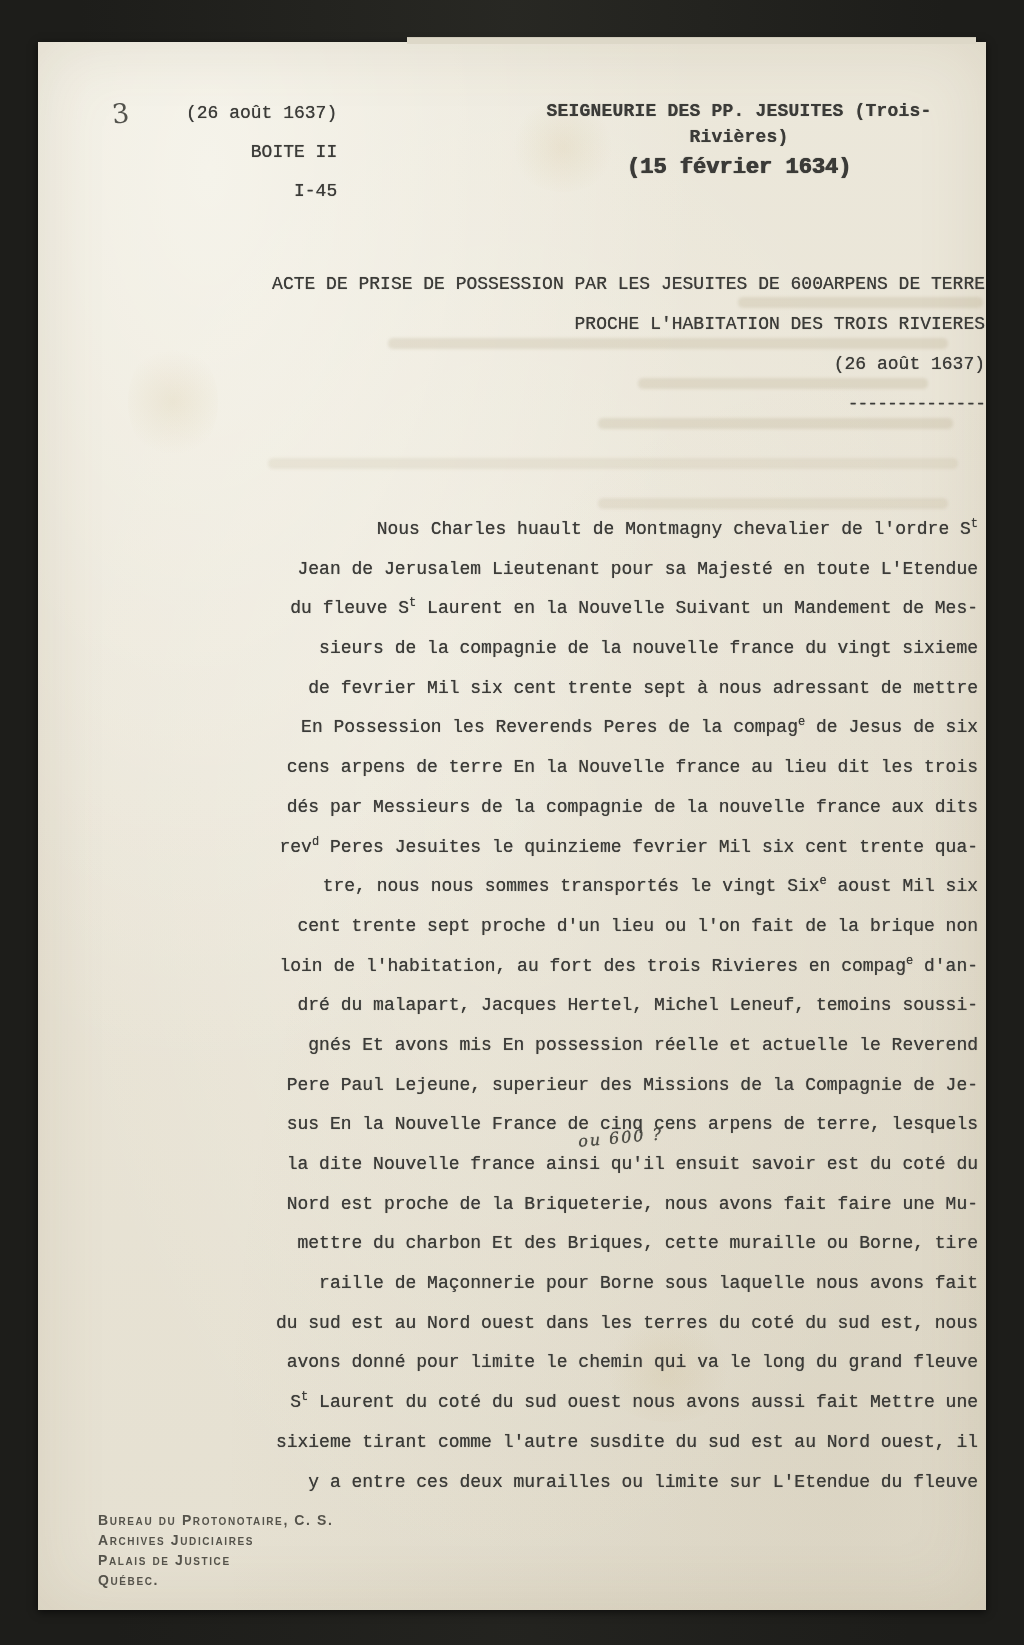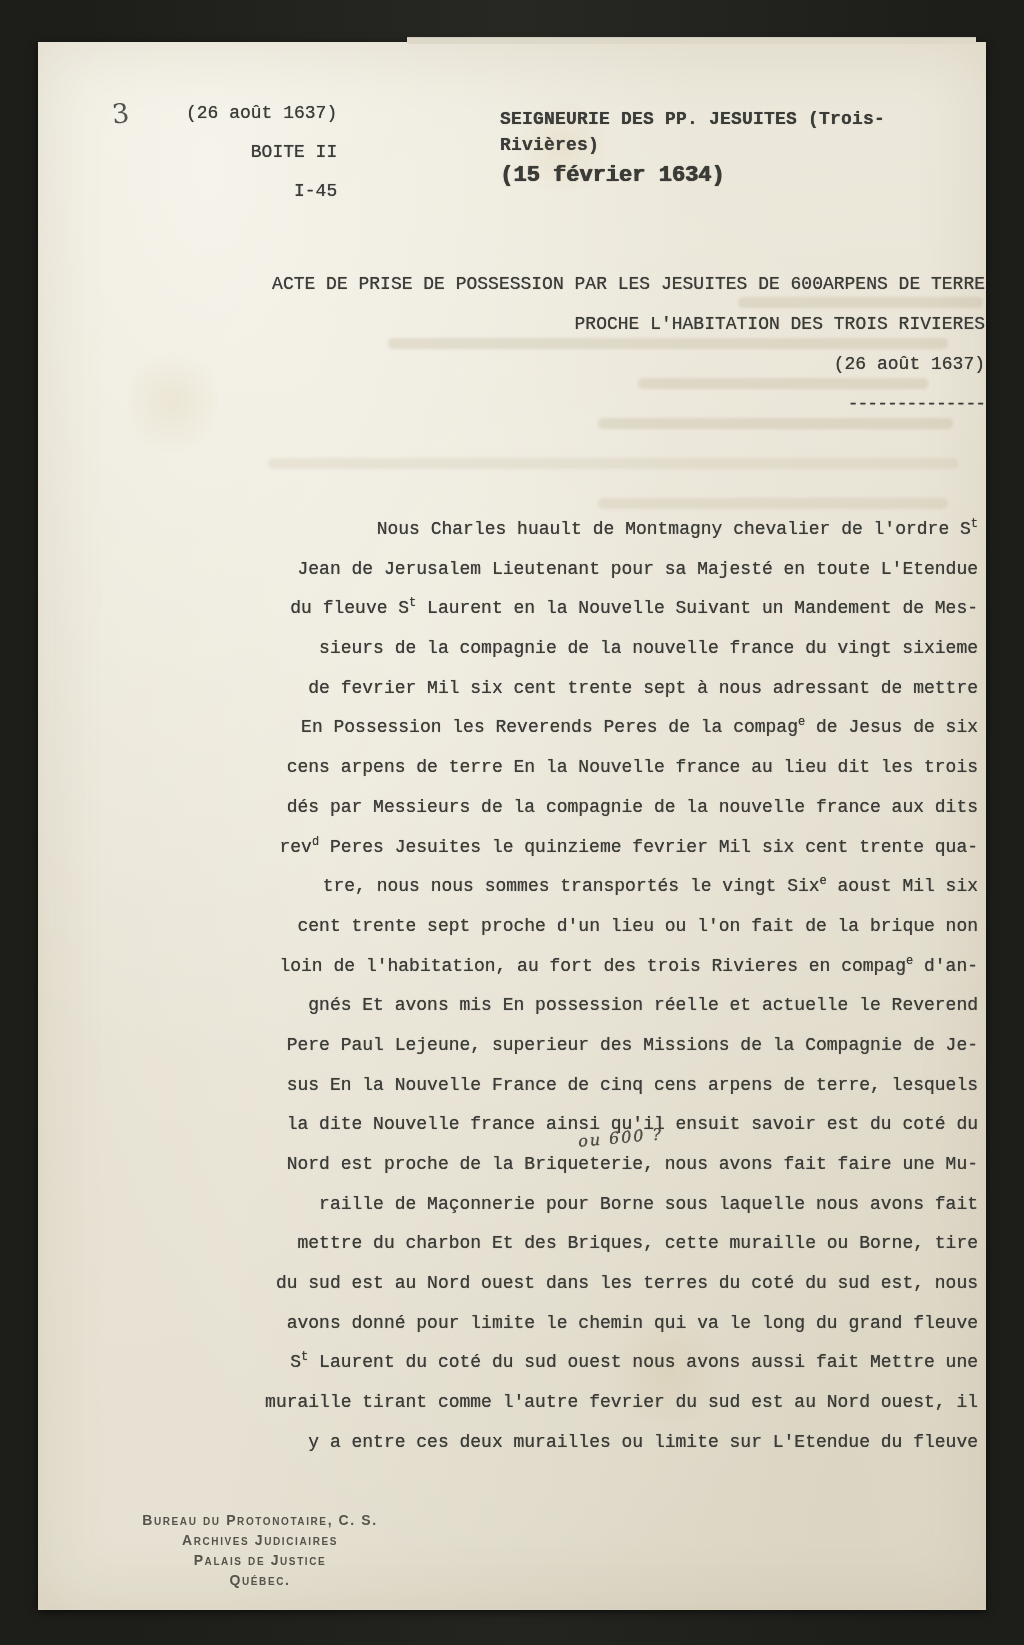--- a/index.html
+++ b/index.html
@@ -29,34 +29,34 @@
   .typed{color:#3b3b38;text-shadow:0 0 .7px rgba(45,45,42,.8);}
   .tline{height:39.7px;line-height:39.7px;font-size:18px;white-space:pre;text-align:right;}
   .tline.indent{padding-left:31px;}
   sup{font-size:12px;line-height:0;vertical-align:7px;letter-spacing:0;}
   .pagenum{
     position:absolute;left:74px;top:56px;font-family:"DejaVu Serif",serif;
     font-size:27px;color:#52524c;transform:rotate(-6deg);
   }
   .hdr-left{position:absolute;left:148px;top:52px;}
   .hdr-left .tline{height:39px;line-height:39px;}
-  .hdr-right{position:absolute;left:462px;top:64px;width:478px;}
+  .hdr-right{position:absolute;left:462px;top:56px;width:478px;text-align:center;}
   .hdr-right .l1{font-size:18px;line-height:26px;font-weight:bold;letter-spacing:.2px;}
   .hdr-right .l2{font-size:22px;line-height:36px;font-weight:bold;text-shadow:.8px 0 0 #3b3b38,0 0 1px rgba(45,45,42,.9);}
   .title-block{position:absolute;left:215px;top:222px;width:732px;text-align:center;}
   .title-block .tline{height:40px;line-height:40px;}
   .sep{letter-spacing:-1px;}
   .body-lines{position:absolute;left:204px;top:468px;width:736px;}
   .annotation{
     position:absolute;left:336px;top:618px;
     font-family:"DejaVu Serif",serif;font-style:italic;
     font-size:16px;color:#4e4e46;transform:rotate(-5deg);letter-spacing:2px;
   }
   .stamp{
-    position:absolute;left:82px;top:1468px;width:280px;text-align:center;
+    position:absolute;left:60px;top:1468px;width:280px;text-align:left;
     font-family:"Liberation Sans",sans-serif;color:#55534b;
     font-variant:small-caps;letter-spacing:1.6px;font-weight:bold;
   }
   .stamp div{font-size:14px;line-height:20px;}
   
   .ghost{position:absolute;height:11px;border-radius:5px;
     background:rgba(150,128,88,.16);filter:blur(1.6px);}
   .g1{left:700px;top:255px;width:245px;}
   .g2{left:350px;top:296px;width:560px;}
   .g3{left:600px;top:336px;width:290px;}
@@ -111,31 +111,32 @@
       <div class="tline"><span>du fleuve S</span><sup>t</sup><span> Laurent en la Nouvelle Suivant un Mandement de Mes-</span></div>
       <div class="tline"><span>sieurs de la compagnie de la nouvelle france du vingt sixieme</span></div>
       <div class="tline"><span>de fevrier Mil six cent trente sept à nous adressant de mettre</span></div>
       <div class="tline"><span>En Possession les Reverends Peres de la compag</span><sup>e</sup><span> de Jesus de six</span></div>
       <div class="tline"><span>cens arpens de terre En la Nouvelle france au lieu dit les trois</span></div>
       <div class="tline"><span>dés par Messieurs de la compagnie de la nouvelle france aux dits</span></div>
       <div class="tline"><span>rev</span><sup>d</sup><span> Peres Jesuites le quinzieme fevrier Mil six cent trente qua-</span></div>
       <div class="tline"><span>tre, nous nous sommes transportés le vingt Six</span><sup>e</sup><span> aoust Mil six</span></div>
       <div class="tline"><span>cent trente sept proche d'un lieu ou l'on fait de la brique non</span></div>
       <div class="tline"><span>loin de l'habitation, au fort des trois Rivieres en compag</span><sup>e</sup><span> d'an-</span></div>
+      <div class="tline"><span>dré du malapart, Jacques Hertel, Michel Leneuf, temoins soussi-</span></div>
       <div class="tline"><span>gnés Et avons mis En possession réelle et actuelle le Reverend</span></div>
       <div class="tline"><span>Pere Paul Lejeune, superieur des Missions de la Compagnie de Je-</span></div>
       <div class="tline"><span>sus En la Nouvelle France de cinq cens arpens de terre, lesquels</span></div>
       <div class="tline"><span>la dite Nouvelle france ainsi qu'il ensuit savoir est du coté du</span></div>
       <div class="tline"><span>Nord est proche de la Briqueterie, nous avons fait faire une Mu-</span></div>
+      <div class="tline"><span>mettre du charbon Et des Briques, cette muraille ou Borne, tire</span></div>
       <div class="tline"><span>raille de Maçonnerie pour Borne sous laquelle nous avons fait</span></div>
-      <div class="tline"><span>mettre du charbon Et des Briques, cette muraille ou Borne, tire</span></div>
       <div class="tline"><span>du sud est au Nord ouest dans les terres du coté du sud est, nous</span></div>
       <div class="tline"><span>avons donné pour limite le chemin qui va le long du grand fleuve</span></div>
       <div class="tline"><span>S</span><sup>t</sup><span> Laurent du coté du sud ouest nous avons aussi fait Mettre une</span></div>
-      <div class="tline"><span>muraille tirant comme l'autre fevrier du sud est au Nord ouest, il</span></div>
+      <div class="tline"><span>sixieme tirant comme l'autre susdite du sud est au Nord ouest, il</span></div>
       <div class="tline"><span>y a entre ces deux murailles ou limite sur L'Etendue du fleuve</span></div>
     </div>
 
   <div class="stamp">
     <div>Bureau du Protonotaire, C. S.</div>
     <div>Archives Judiciaires</div>
     <div>Palais de Justice</div>
     <div>Québec.</div>
   </div>
 

